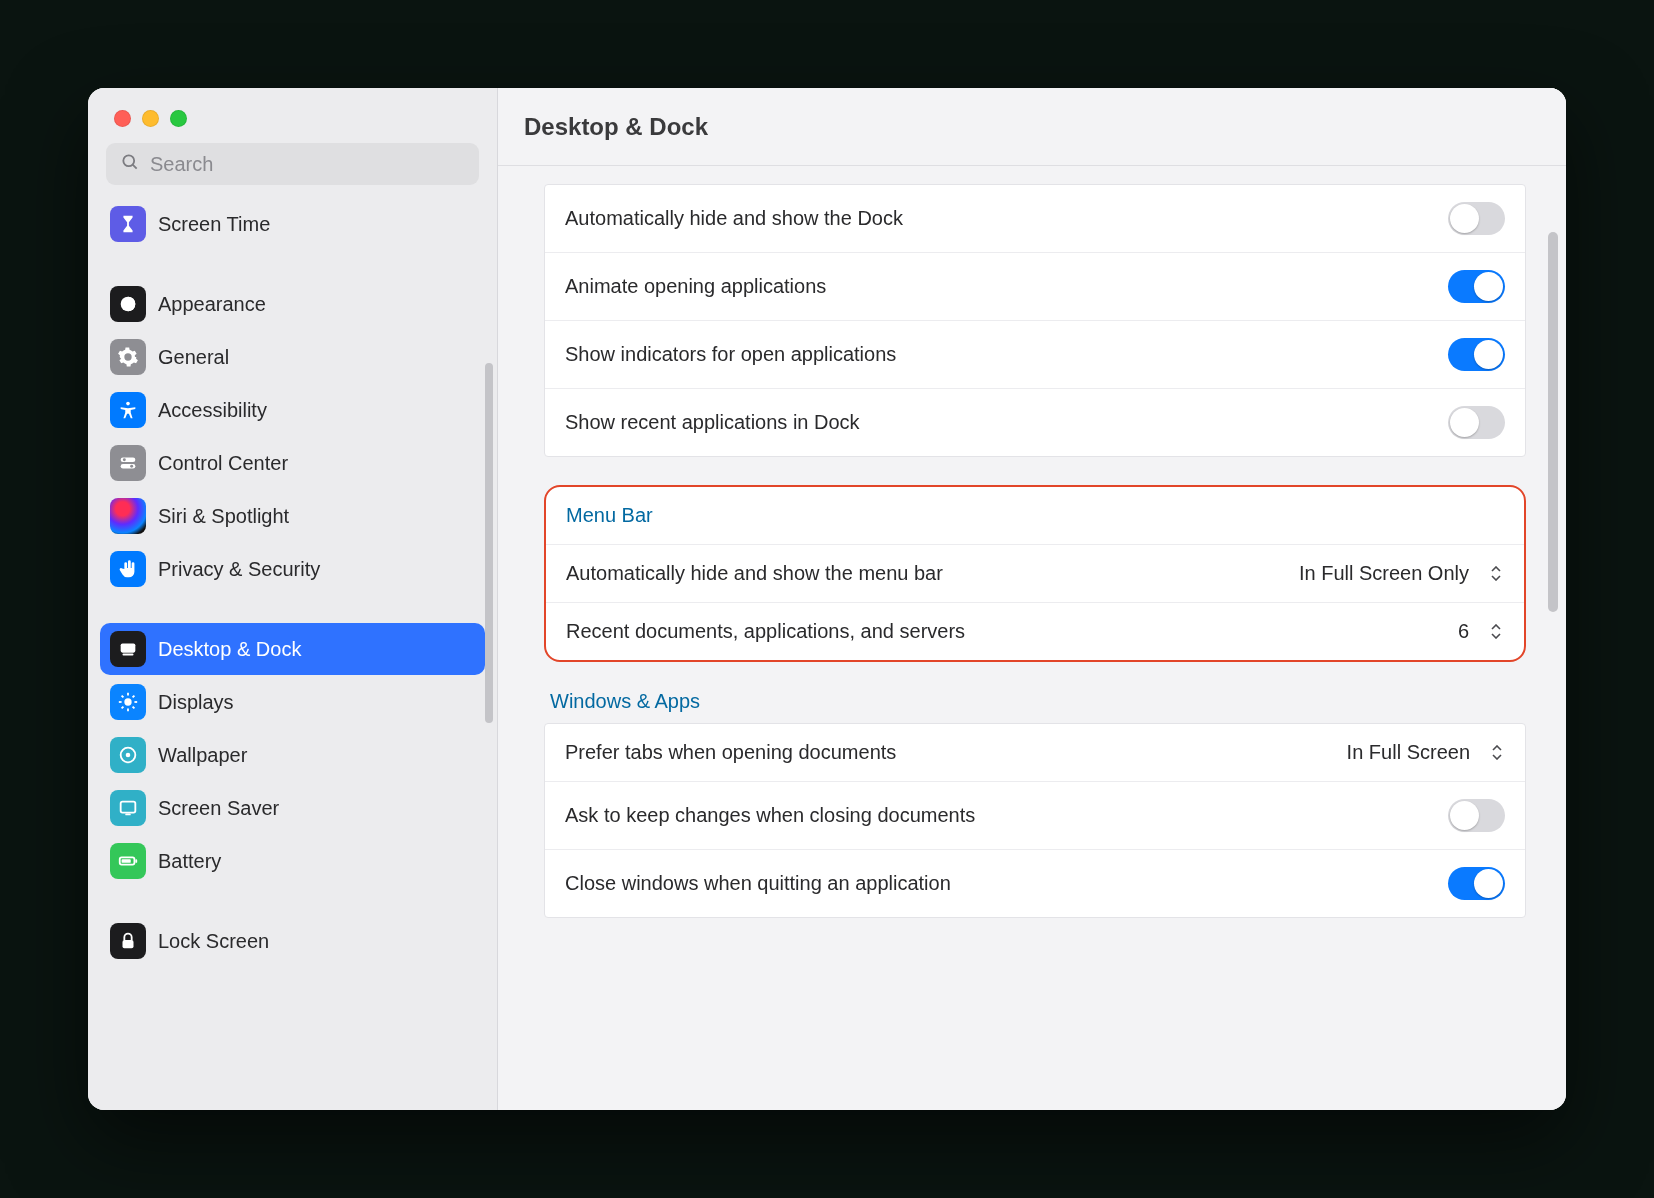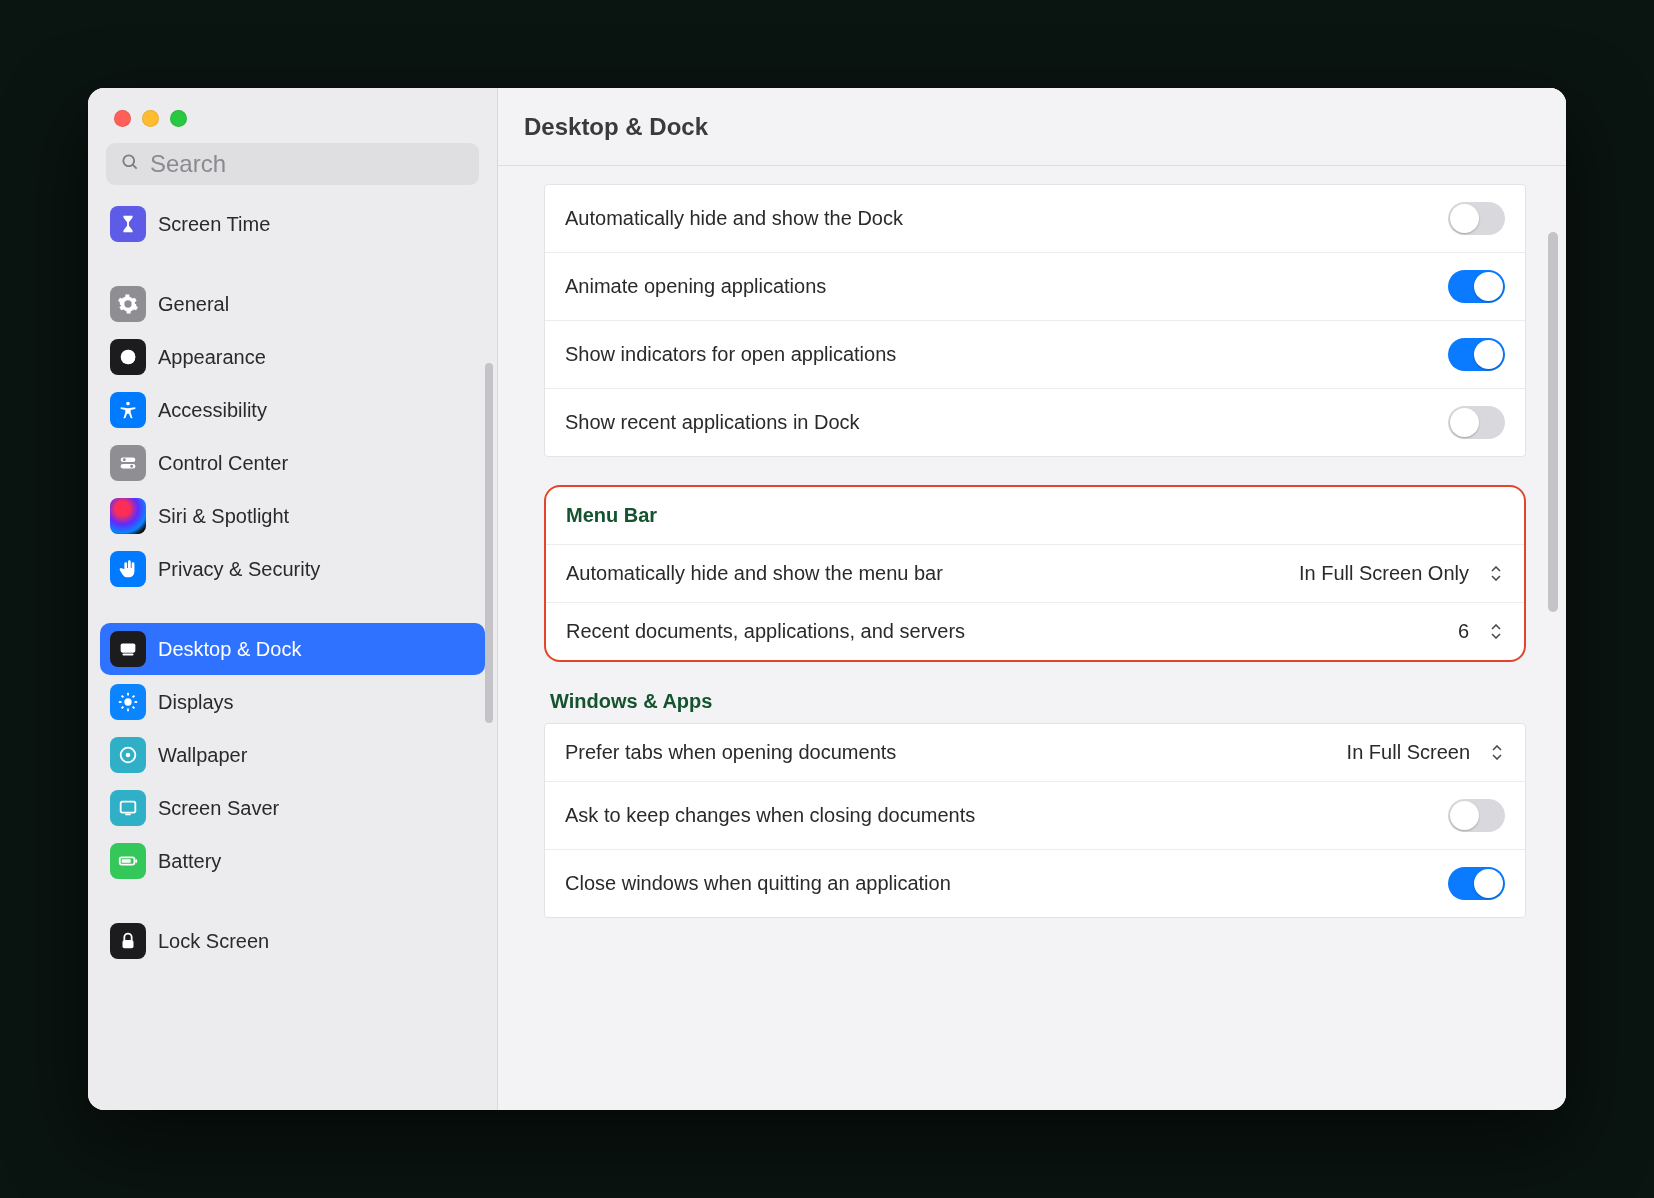--- a/index.html
+++ b/index.html
@@ -42,21 +42,21 @@
   .search-wrap { padding: 16px 18px 8px 18px; }
   .search {
     display:flex; align-items:center; gap:10px;
     background:#dfdfe1; border-radius:9px;
     height:42px; padding:0 14px;
     color:#8a8a8f;
   }
   .search svg { width:20px; height:20px; stroke:#7c7c81; fill:none; }
   .search input {
     border:none; background:transparent; outline:none;
-    font-size:24px; color:#555; flex:1;
+    font-size:20px; color:#555; flex:1;
   }
   .search input::placeholder { color:#8a8a8f; }
 
   .side-scroll { flex:1; overflow:hidden; position:relative; padding:4px 12px 0 12px; }
   .side-list { list-style:none; }
   .side-item {
     display:flex; align-items:center; gap:12px;
     padding:8px 10px; border-radius:10px;
     font-size:20px; color:#2a2a2c; cursor:default;
     margin:1px 0;
@@ -109,21 +109,21 @@
   .row {
     display:flex; align-items:center; justify-content:space-between;
     padding:17px 20px; font-size:20px; color:#2a2a2c;
     border-top:1px solid #ececef;
     gap:16px;
   }
   .row:first-child { border-top:none; }
   .row-label { flex:1; }
 
   .section-title {
-    font-size:20px; font-weight:700; color:#14532d;
+    font-size:20px; font-weight:400; color:#0369a1;
     padding:0 6px 10px 6px;
   }
   .panel.highlight { border:2.5px solid #e24529; border-radius:16px; }
 
   
   .toggle {
     width:57px; height:33px; border-radius:17px; position:relative;
     background:#d9d9dd; transition:background .15s;
   }
   .toggle .knob {
@@ -178,35 +178,35 @@
             <svg viewBox="0 0 24 24" fill="currentColor">
                 <path d="M7 3h10v2l-4 5v4l4 5v2H7v-2l4-5v-4L7 5V3z"></path>
               </svg>
           </span>
           <span>Screen Time</span>
         </li>
 
         <li class="side-group-gap"></li>
 
         <li class="side-item">
-          <span class="si-icon bg-grey">
-            <svg viewBox="0 0 24 24" fill="currentColor">
-                <path d="M12 8a4 4 0 100 8 4 4 0 000-8zm9 4a9 9 0 01-.2 1.9l2 1.6-2 3.4-2.4-1a9 9 0 01-3.3 1.9l-.4 2.6h-4l-.4-2.6a9 9 0 01-3.3-1.9l-2.4 1-2-3.4 2-1.6A9 9 0 013 12c0-.65.07-1.29.2-1.9l-2-1.6 2-3.4 2.4 1A9 9 0 018.9 4.2L9.3 1.6h4l.4 2.6a9 9 0 013.3 1.9l2.4-1 2 3.4-2 1.6c.13.61.2 1.25.2 1.9z"></path>
-              </svg>
-          </span>
-          <span>General</span>
-        </li>
-        <li class="side-item">
           <span class="si-icon bg-black">
             <svg viewBox="0 0 24 24" fill="currentColor">
                 <circle cx="12" cy="12" r="8"></circle>
                 <path fill="#fff" d="M12 4a8 8 0 010 16V4z"></path>
               </svg>
           </span>
           <span>Appearance</span>
+        </li>
+        <li class="side-item">
+          <span class="si-icon bg-grey">
+            <svg viewBox="0 0 24 24" fill="currentColor">
+                <path d="M12 8a4 4 0 100 8 4 4 0 000-8zm9 4a9 9 0 01-.2 1.9l2 1.6-2 3.4-2.4-1a9 9 0 01-3.3 1.9l-.4 2.6h-4l-.4-2.6a9 9 0 01-3.3-1.9l-2.4 1-2-3.4 2-1.6A9 9 0 013 12c0-.65.07-1.29.2-1.9l-2-1.6 2-3.4 2.4 1A9 9 0 018.9 4.2L9.3 1.6h4l.4 2.6a9 9 0 013.3 1.9l2.4-1 2 3.4-2 1.6c.13.61.2 1.25.2 1.9z"></path>
+              </svg>
+          </span>
+          <span>General</span>
         </li>
         <li class="side-item">
           <span class="si-icon bg-blue">
             <svg viewBox="0 0 24 24" fill="currentColor">
                 <circle cx="12" cy="5" r="2"></circle>
                 <path d="M4 9l8 1 8-1v2l-5 1v3l2 6h-2l-2-5h-2l-2 5H7l2-6v-3L4 11V9z"></path>
               </svg>
           </span>
           <span>Accessibility</span>
         </li>

